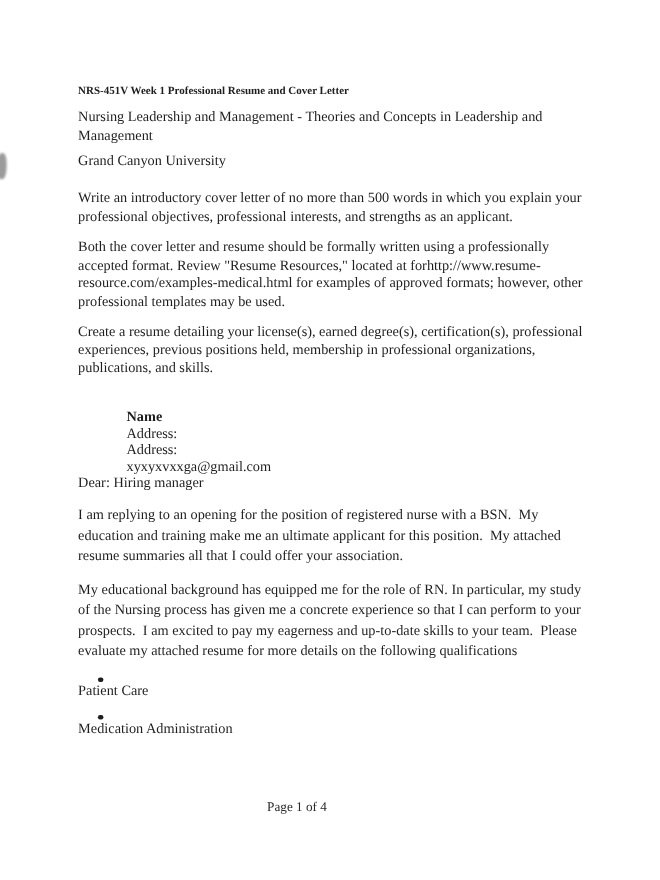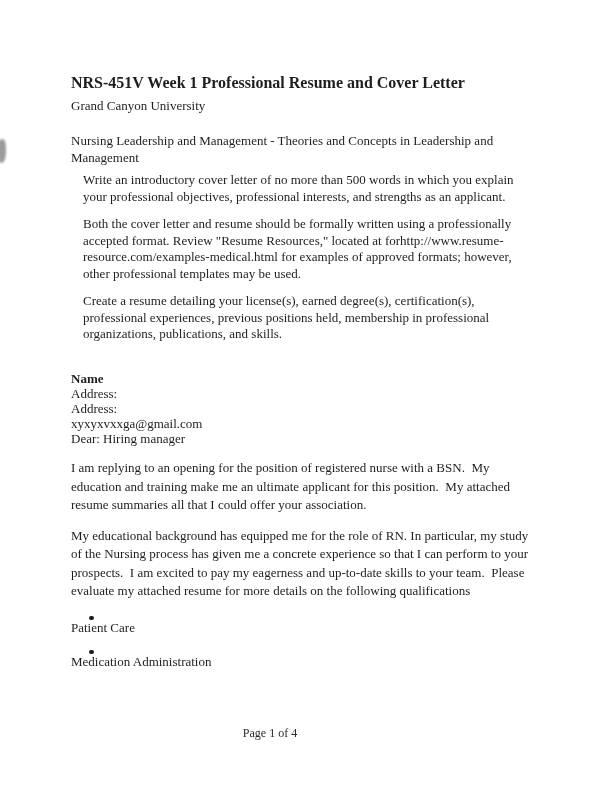--- a/index.html
+++ b/index.html
@@ -6,27 +6,27 @@
   .page {
     position:relative;
     width:600px; height:800px;
     background:#ffffff;
     overflow:hidden;
     font-family:"Liberation Serif","DejaVu Serif",serif;
     color:#1e1e1e;
   }
   .content { position:absolute; left:71px; top:74px; width:468px; }
 
-  .doc-title { font-weight:bold; font-size:16px; line-height:17px; margin:0 0 6px 0; }
+  .doc-title { font-weight:bold; font-size:10px; line-height:17px; margin:0 0 6px 0; }
   .doc-sub   { font-size:13px; line-height:17px; margin:0 0 6px 0; }
   .doc-sub.last { margin-bottom:18px; }
 
-  p.assign { font-size:13px; line-height:16.5px; margin:0 0 11px 12px; white-space:pre-wrap; }
+  p.assign { font-size:13px; line-height:16.5px; margin:0 0 11px 0; white-space:pre-wrap; }
 
-  .sender { margin-top:28px; font-size:13px; line-height:15px; }
+  .sender { margin-top:28px; font-size:13px; line-height:15px;margin-left:44px; }
   .sender .bold { font-weight:bold; }
 
   .salutation { font-size:13px; line-height:16.5px; }
 
   p.letter { font-size:13px; line-height:18.5px; margin:12px 0 0 0; white-space:pre-wrap; }
 
   .bullets { margin-top:9px; }
   .bullet-row { display:flex; align-items:flex-start; font-size:13px; line-height:16.5px; margin-bottom:7px;flex-direction:column; }
   .dot { flex:0 0 auto; width:4.5px; height:4.5px; border-radius:50%; background:#1e1e1e; margin:6px 13px 0 18px; }
 
@@ -44,22 +44,22 @@
 </head>
 <body>
 
 <div class="page">
 
   <div class="smudge"></div>
 
   <div class="content">
 
     <div class="doc-title">NRS-451V Week 1 Professional Resume and Cover Letter</div>
+    <div class="doc-sub">Nursing Leadership and Management - Theories and Concepts in Leadership and Management</div>
     <div class="doc-sub last">Grand Canyon University</div>
-    <div class="doc-sub">Nursing Leadership and Management - Theories and Concepts in Leadership and Management</div>
 
     <p class="assign">Write an introductory cover letter of no more than 500 words in which you explain your professional objectives, professional interests, and strengths as an applicant.</p>
     <p class="assign">Both the cover letter and resume should be formally written using a professionally accepted format. Review "Resume Resources," located at forhttp://www.resume-resource.com/examples-medical.html for examples of approved formats; however, other professional templates may be used.</p>
     <p class="assign">Create a resume detailing your license(s), earned degree(s), certification(s), professional experiences, previous positions held, membership in professional organizations, publications, and skills.</p>
 
     <div class="sender">
       <div class="bold">Name</div>
       <div>Address:</div>
       <div>Address:</div>
       <div>xyxyxvxxga@gmail.com</div>

